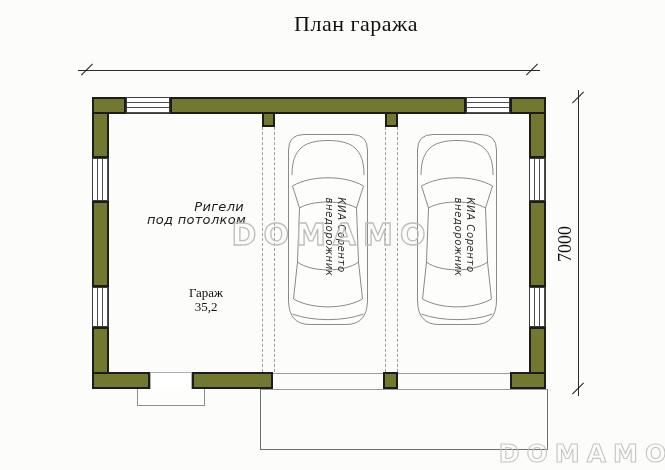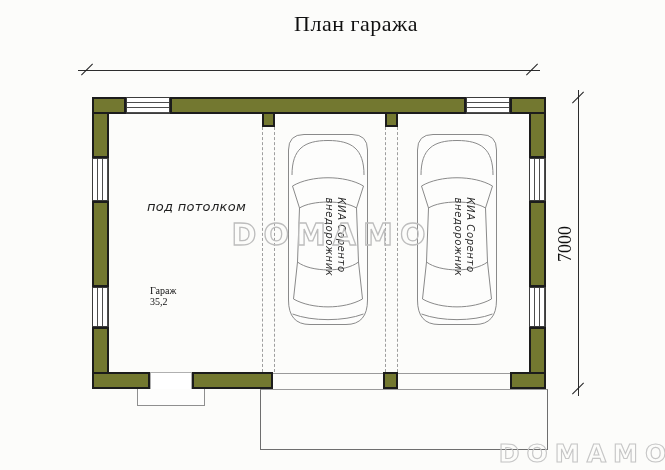--- a/index.html
+++ b/index.html
@@ -4,22 +4,22 @@
 <style>
   html,body{margin:0;padding:0;background:#fff;}
   #canvas{position:relative;width:665px;height:470px;background:#fcfcfa;overflow:hidden;
           font-family:"Liberation Serif", serif;color:#101010;}
   
   .title{position:absolute;top:11px;left:8px;width:648px;text-align:center;font-size:22px;letter-spacing:0.5px;padding-left:24px;}
   .dim-label{font-size:18px;}
   #dim-top-label{position:absolute;top:42px;left:120px;width:400px;text-align:center;}
   #dim-right-label{position:absolute;left:534px;top:233px;width:64px;height:22px;text-align:center;
                    transform:rotate(-90deg);}
-  .room-label{position:absolute;left:150px;top:286px;width:100px;text-align:left;
-              font-size:10px;line-height:1.06;}
+  .room-label{position:absolute;left:156px;top:286px;width:100px;text-align:center;
+              font-size:13px;line-height:1.06;}
   .beam-label{position:absolute;left:110px;top:200px;width:136px;text-align:right;
               font-family:"DejaVu Sans", sans-serif;font-style:italic;font-size:13px;
               line-height:1.02;letter-spacing:0.3px;color:#1d1d1d;}
   .beam-label .l1{padding-right:2px;}
   
   .dim-line-h{position:absolute;height:0;border-top:1px solid #2d2d2d;}
   .dim-line-v{position:absolute;width:0;border-left:1px solid #2d2d2d;}
   .tick{position:absolute;width:16px;height:0;border-top:1.6px solid #1f1f1f;transform:rotate(-45deg);}
   
   .wall{position:absolute;background:var(--wall,#737830);border:2px solid var(--outline,#1c1c1c);box-sizing:border-box;}
@@ -108,20 +108,21 @@
     <path d="M5,42 C5,16 17,7.5 41,7.5 C65,7.5 77,16 77,42" fill="none"></path>
     <path d="M5.5,53 C24,42 58,42 76.5,53 M5.5,53 L12.5,75 M76.5,53 L69.5,75" fill="none"></path>
     <path d="M12.5,75 C25,67 57,67 69.5,75 L71.5,129 C58,139.5 24,139.5 10.5,129 Z" fill="none"></path>
     <path d="M10.5,129 L6.5,166 M71.5,129 L75.5,166 M6.5,166 C25,176.5 57,176.5 75.5,166" fill="none"></path>
     <path d="M5.5,181 C25,188.5 57,188.5 76.5,181" fill="none"></path>
     <text transform="translate(51,102) rotate(90)" text-anchor="middle">КИА Соренто</text>
     <text transform="translate(39,104) rotate(90)" text-anchor="middle">внедорожник</text>
   </svg>
 
   <div class="beam-label">
+    <div class="l1">Ригели</div>
     <div>под потолком</div>
   </div>
   <div class="room-label">
     <div>Гараж</div>
     <div>35,2</div>
   </div>
 
   <svg id="wm" width="665" height="470">
     <text x="332" y="245" text-anchor="middle" font-size="30" letter-spacing="7" style="stroke:var(--wm-center,#bdbdbd);stroke-width:1.3;">DOMAMO</text>
     <text x="586" y="462" text-anchor="middle" font-size="25" letter-spacing="7" style="stroke:var(--wm-bottom,#c6c6c6);stroke-width:1.1;">DOMAMO</text>

